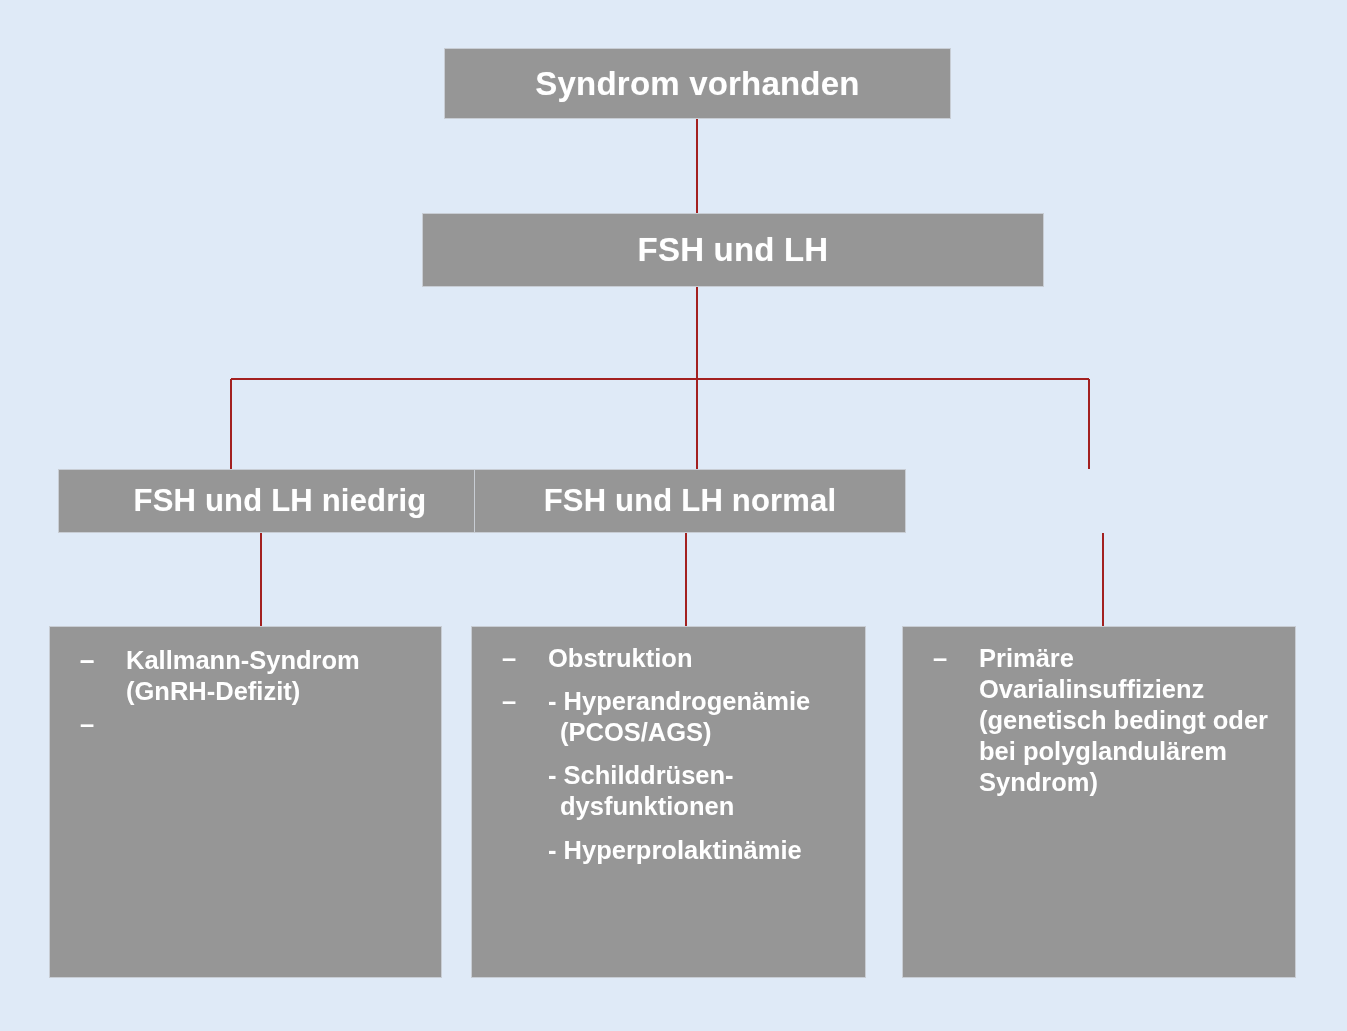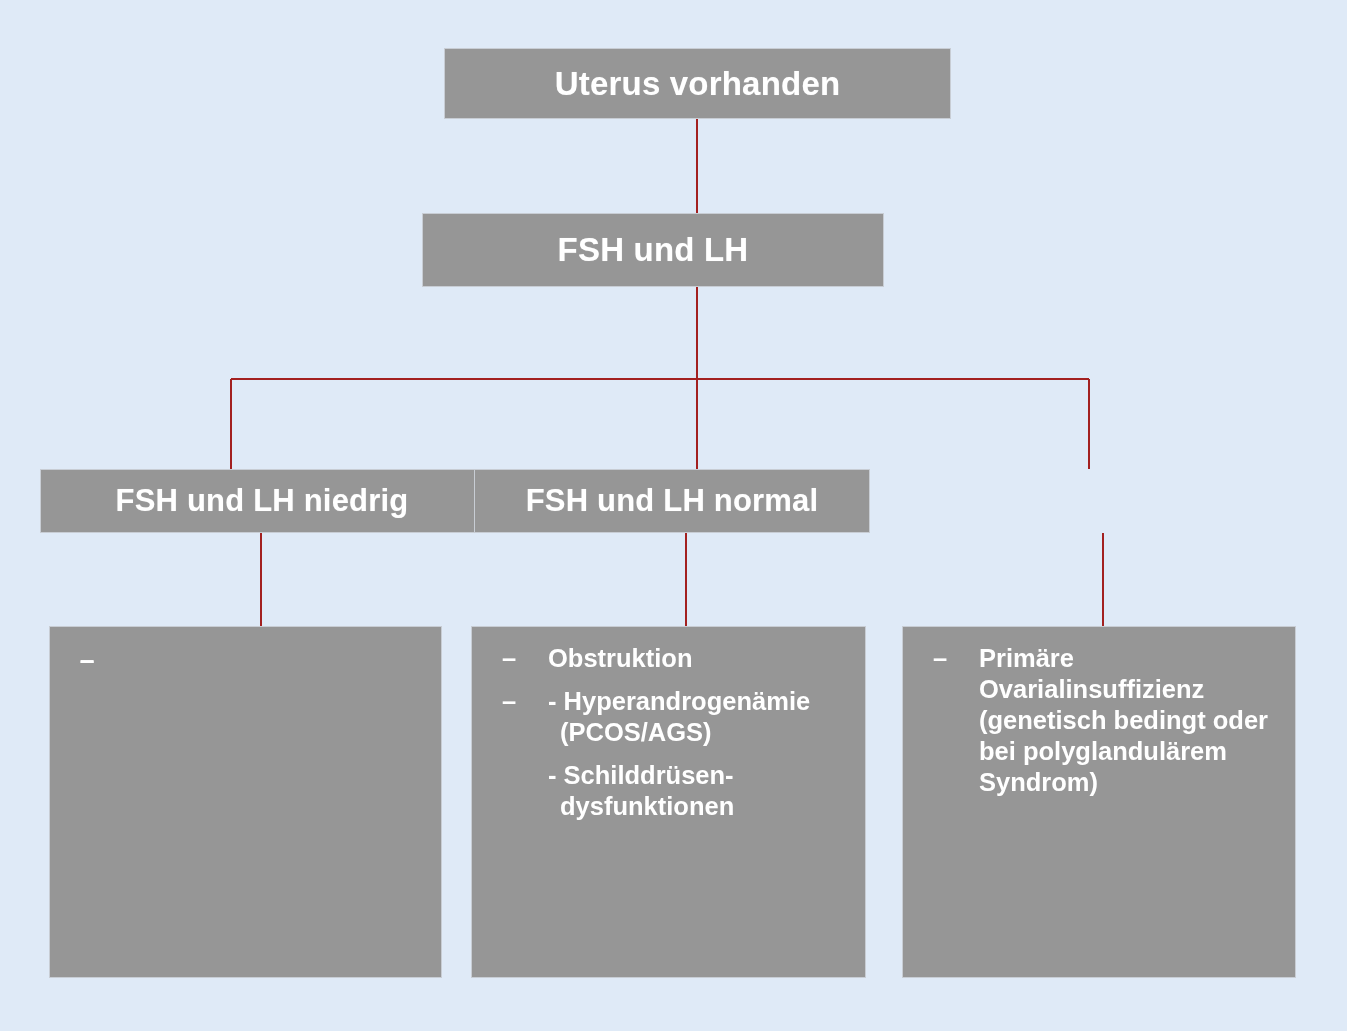--- a/index.html
+++ b/index.html
@@ -48,31 +48,31 @@
   }
   
   #node-root {
     left: 444px; top: 48px;
     width: 507px; height: 71px;
     font-size: 33px;
   }
   
   #node-fsh-lh {
     left: 422px; top: 213px;
-    width: 462px; height: 74px;
+    width: 622px; height: 74px;
     font-size: 33px;
   }
   
   .level3 {
     top: 469px;
     height: 64px;
     font-size: 31px;
   }
-  #node-low    { left: 40px;  width: 444px; }
-  #node-normal { left: 474px; width: 396px; }
+  #node-low    { left: 58px;  width: 444px; }
+  #node-normal { left: 474px; width: 432px; }
   #node-high   { left: 902px; width: 396px; }
 
   
   .level4 {
     top: 626px;
     height: 352px;
     padding: 16px 10px 10px 14px;
     font-size: 25.5px;
     line-height: 1.22;
     font-weight: bold;
@@ -127,48 +127,49 @@
 
       <line x1="1089" y1="379" x2="1089" y2="469"></line>
 
       <line x1="261" y1="533" x2="261" y2="626"></line>
       <line x1="686" y1="533" x2="686" y2="626"></line>
       <line x1="1103" y1="533" x2="1103" y2="626"></line>
     </g>
   </svg>
 
   <div class="node title-box" id="node-root">
-    <span>Uterus vorhanden</span>
+    <span>Syndrom vorhanden</span>
   </div>
 
   <div class="node title-box" id="node-fsh-lh">
     <span>FSH und LH</span>
   </div>
 
   <div class="node title-box level3" id="node-low">
     <span>FSH und LH niedrig</span>
   </div>
   <div class="node title-box level3" id="node-normal">
     <span>FSH und LH normal</span>
   </div>
 
   <div class="node level4" id="node-low-detail">
     <ul class="bullets">
         <li><span class="dash">–</span></li>
-        <li><span class="dash">–</span></li>
+        <li><span class="dash">–</span><span>Kallmann-Syndrom (GnRH-Defizit)</span></li>
         <li><span class="dash">–</span></li>
       </ul>
   </div>
 
   <div class="node level4" id="node-normal-detail">
     <ul class="bullets">
         <li><span class="dash">–</span><span>Obstruktion</span></li>
         <li><span class="dash">–</span><ul class="sublist">
             <li>- Hyperandrogenämie (PCOS/AGS)</li>
             <li>- Schilddrüsen-dysfunktionen</li>
+            <li>- Hyperprolaktinämie</li>
           </ul></li>
       </ul>
   </div>
 
   <div class="node level4" id="node-high-detail">
     <ul class="bullets">
         <li><span class="dash">–</span><span>Primäre Ovarialinsuffizienz (genetisch bedingt oder bei polyglandulärem Syndrom)</span></li>
       </ul>
   </div>
 

